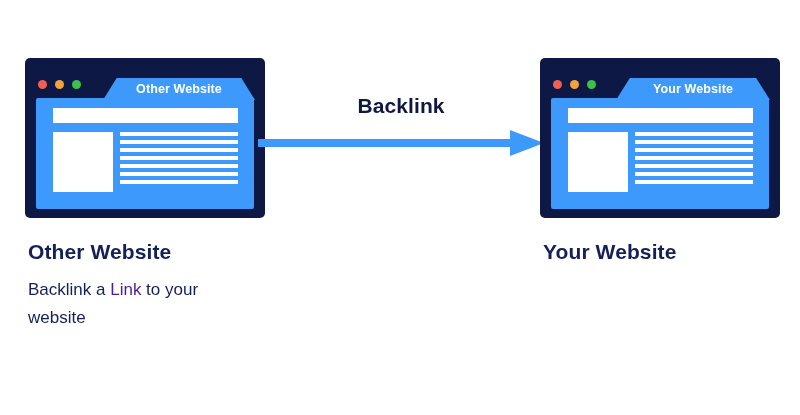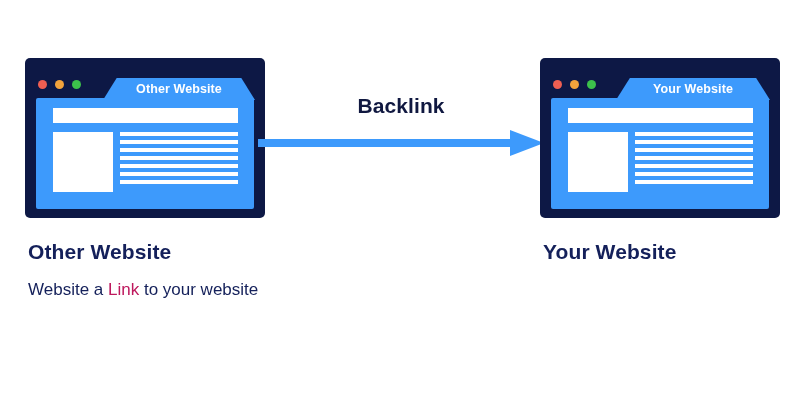--- a/index.html
+++ b/index.html
@@ -157,21 +157,21 @@
     margin: 0 0 12px 0;
     letter-spacing: 0.1px;
   }
   .caption-body {
     font-size: 17px;
     color: #14205a;
     line-height: 1.62;
     margin: 0;
     max-width: 232px;
   }
-  .hl-link     { color: #be185d; }
+  .hl-link     { color: #4c1d95; }
   .hl-backlink { color: #4fb02a; }
 </style>
 </head>
 <body>
 
 <div class="stage">
 
   <div class="browser left">
     <div class="titlebar">
       <div class="dots">
@@ -227,20 +227,20 @@
         <span class="line"></span>
         <span class="line"></span>
         <span class="line"></span>
         <span class="line"></span>
       </div>
     </div>
   </div>
 
   <div class="caption left">
     <p class="caption-title">Other Website</p>
-    <p class="caption-body"><span>Website a </span><span class="hl-link">Link</span><span> to your website</span></p>
+    <p class="caption-body"><span>Backlink a </span><span class="hl-link">Link</span><span> to your website</span></p>
   </div>
 
   <div class="caption right">
     <p class="caption-title">Your Website</p>
   </div>
 
 </div>
 
 </body></html>

